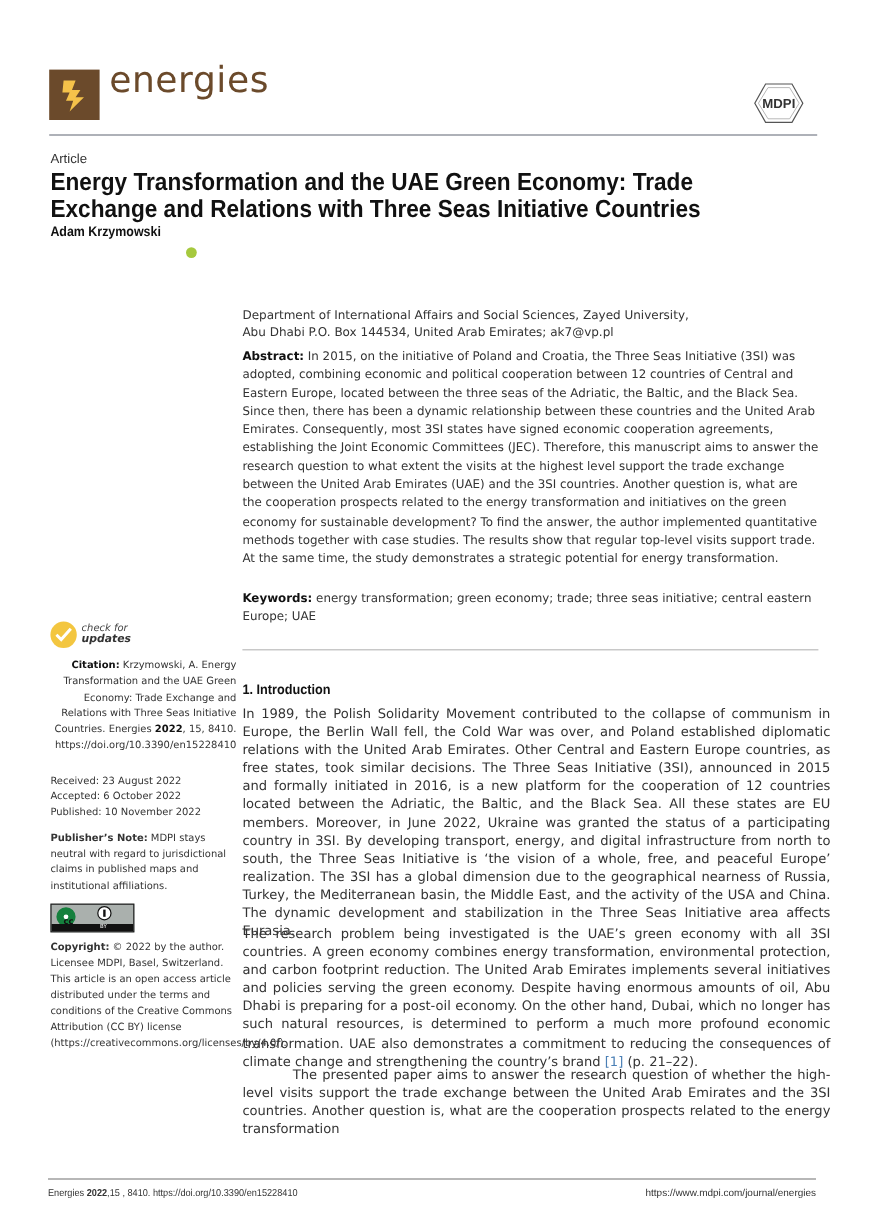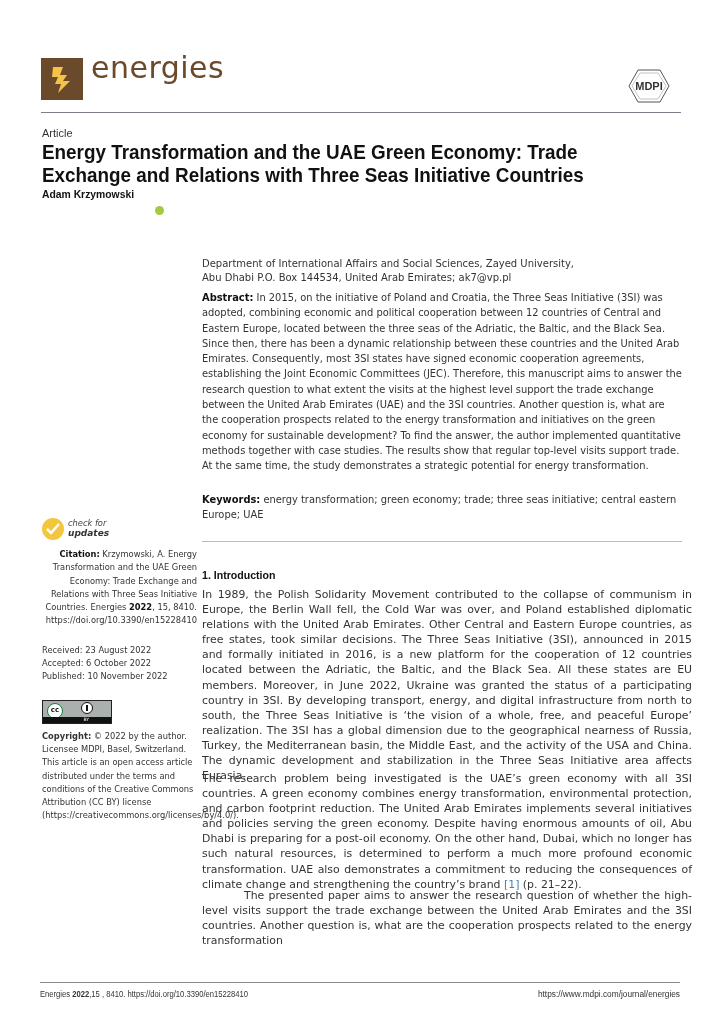--- a/index.html
+++ b/index.html
@@ -28,21 +28,21 @@
   .check-updates { position: relative; height: 26px; font-style: italic; }
   .check-badge { position: absolute; left: 0; top: 0; width: 22px; height: 22px; border-radius: 50%; background: #f3c640; }
   .check-badge svg { position: absolute; left: 4px; top: 5px; }
   .check-text { position: absolute; left: 26px; top: 0px; font-size: 8.3px; line-height: 10px; color: #444; }
   .check-text .upd { font-weight: bold; font-size: 9px; color: #333; }
   .side-block { margin-top: 4px; text-align: right; }
   .side-block b { color: #111; }
   .side-gap { height: 8px; }
   .cc-badge { width: 70px; height: 24px; background: #aab0ad; border: 1px solid #222; position: relative; margin-top: 8px; margin-bottom: 6px; }
   .cc-badge .cc-black { position: absolute; left: 0; bottom: 0; width: 100%; height: 6px; background: #111; color: #fff; font-size: 4.5px; text-align: right; padding-right: 22px; line-height: 6px; }
-  .cc-badge .cc-circle { position: absolute; left: 4px; top: 2px; width: 16px; height: 16px; border-radius: 50%; background: #fff; border: 1px solid #15803d; font-size: 7px; font-weight: bold; line-height: 12px; text-align: center; color: #111; }
+  .cc-badge .cc-circle { position: absolute; left: 4px; top: 2px; width: 16px; height: 16px; border-radius: 50%; background: #fff; border: 6px solid #15803d; font-size: 7px; font-weight: bold; line-height: 12px; text-align: center; color: #111; }
   .cc-badge .by-circle { position: absolute; left: 38px; top: 1px; width: 12px; height: 12px; border-radius: 50%; background: #fff; border: 1.5px solid #111; }
   .cc-badge .by-circle::after { content: ""; position: absolute; left: 3.5px; top: 2px; width: 2px; height: 6px; background: #111; }
 
   .intro-head { position: absolute; left: 202px; top: 569px; font-family: "Liberation Sans", sans-serif; font-weight: bold; font-size: 11.5px; color: #111; transform: scaleX(0.92); transform-origin: left top; }
   .body-text { position: absolute; left: 202px; width: 490px; font-size: 10.9px; line-height: 15.1px; color: #333; text-align: justify; }
   .p1 { top: 587px; }
   .p2 { top: 771px; }
   .p3 { top: 888px; text-indent: 42px; }
   .cite-link { color: #4a7fb5; }
 
@@ -100,20 +100,21 @@
       <div class="upd">updates</div>
     </div>
   </div>
   <div class="side-block"><b>Citation:</b><span> Krzymowski, A. Energy Transformation and the UAE Green Economy: Trade Exchange and Relations with Three Seas Initiative Countries. Energies </span><b>2022</b><span>, 15, 8410. https://doi.org/10.3390/en15228410</span></div>
   <div class="side-gap"></div>
   <div class="side-gap"></div>
   <div>Received: 23 August 2022</div>
   <div>Accepted: 6 October 2022</div>
   <div>Published: 10 November 2022</div>
   <div class="side-gap"></div>
+  <div><b>Publisher’s Note:</b><span> MDPI stays neutral with regard to jurisdictional claims in published maps and institutional affiliations.</span></div>
   <div class="cc-badge">
     <div class="cc-circle">cc</div>
     <div class="by-circle"></div>
     <div class="cc-black">BY</div>
   </div>
   <div><b>Copyright:</b><span> © 2022 by the author. Licensee MDPI, Basel, Switzerland. This article is an open access article distributed under the terms and conditions of the Creative Commons Attribution (CC BY) license (https://creativecommons.org/licenses/by/4.0/).</span></div>
 </div>
 
 <div class="intro-head">1. Introduction</div>
 <div class="body-text p1">In 1989, the Polish Solidarity Movement contributed to the collapse of communism in Europe, the Berlin Wall fell, the Cold War was over, and Poland established diplomatic relations with the United Arab Emirates. Other Central and Eastern Europe countries, as free states, took similar decisions. The Three Seas Initiative (3SI), announced in 2015 and formally initiated in 2016, is a new platform for the cooperation of 12 countries located between the Adriatic, the Baltic, and the Black Sea. All these states are EU members. Moreover, in June 2022, Ukraine was granted the status of a participating country in 3SI. By developing transport, energy, and digital infrastructure from north to south, the Three Seas Initiative is ‘the vision of a whole, free, and peaceful Europe’ realization. The 3SI has a global dimension due to the geographical nearness of Russia, Turkey, the Mediterranean basin, the Middle East, and the activity of the USA and China. The dynamic development and stabilization in the Three Seas Initiative area affects Eurasia.</div>

